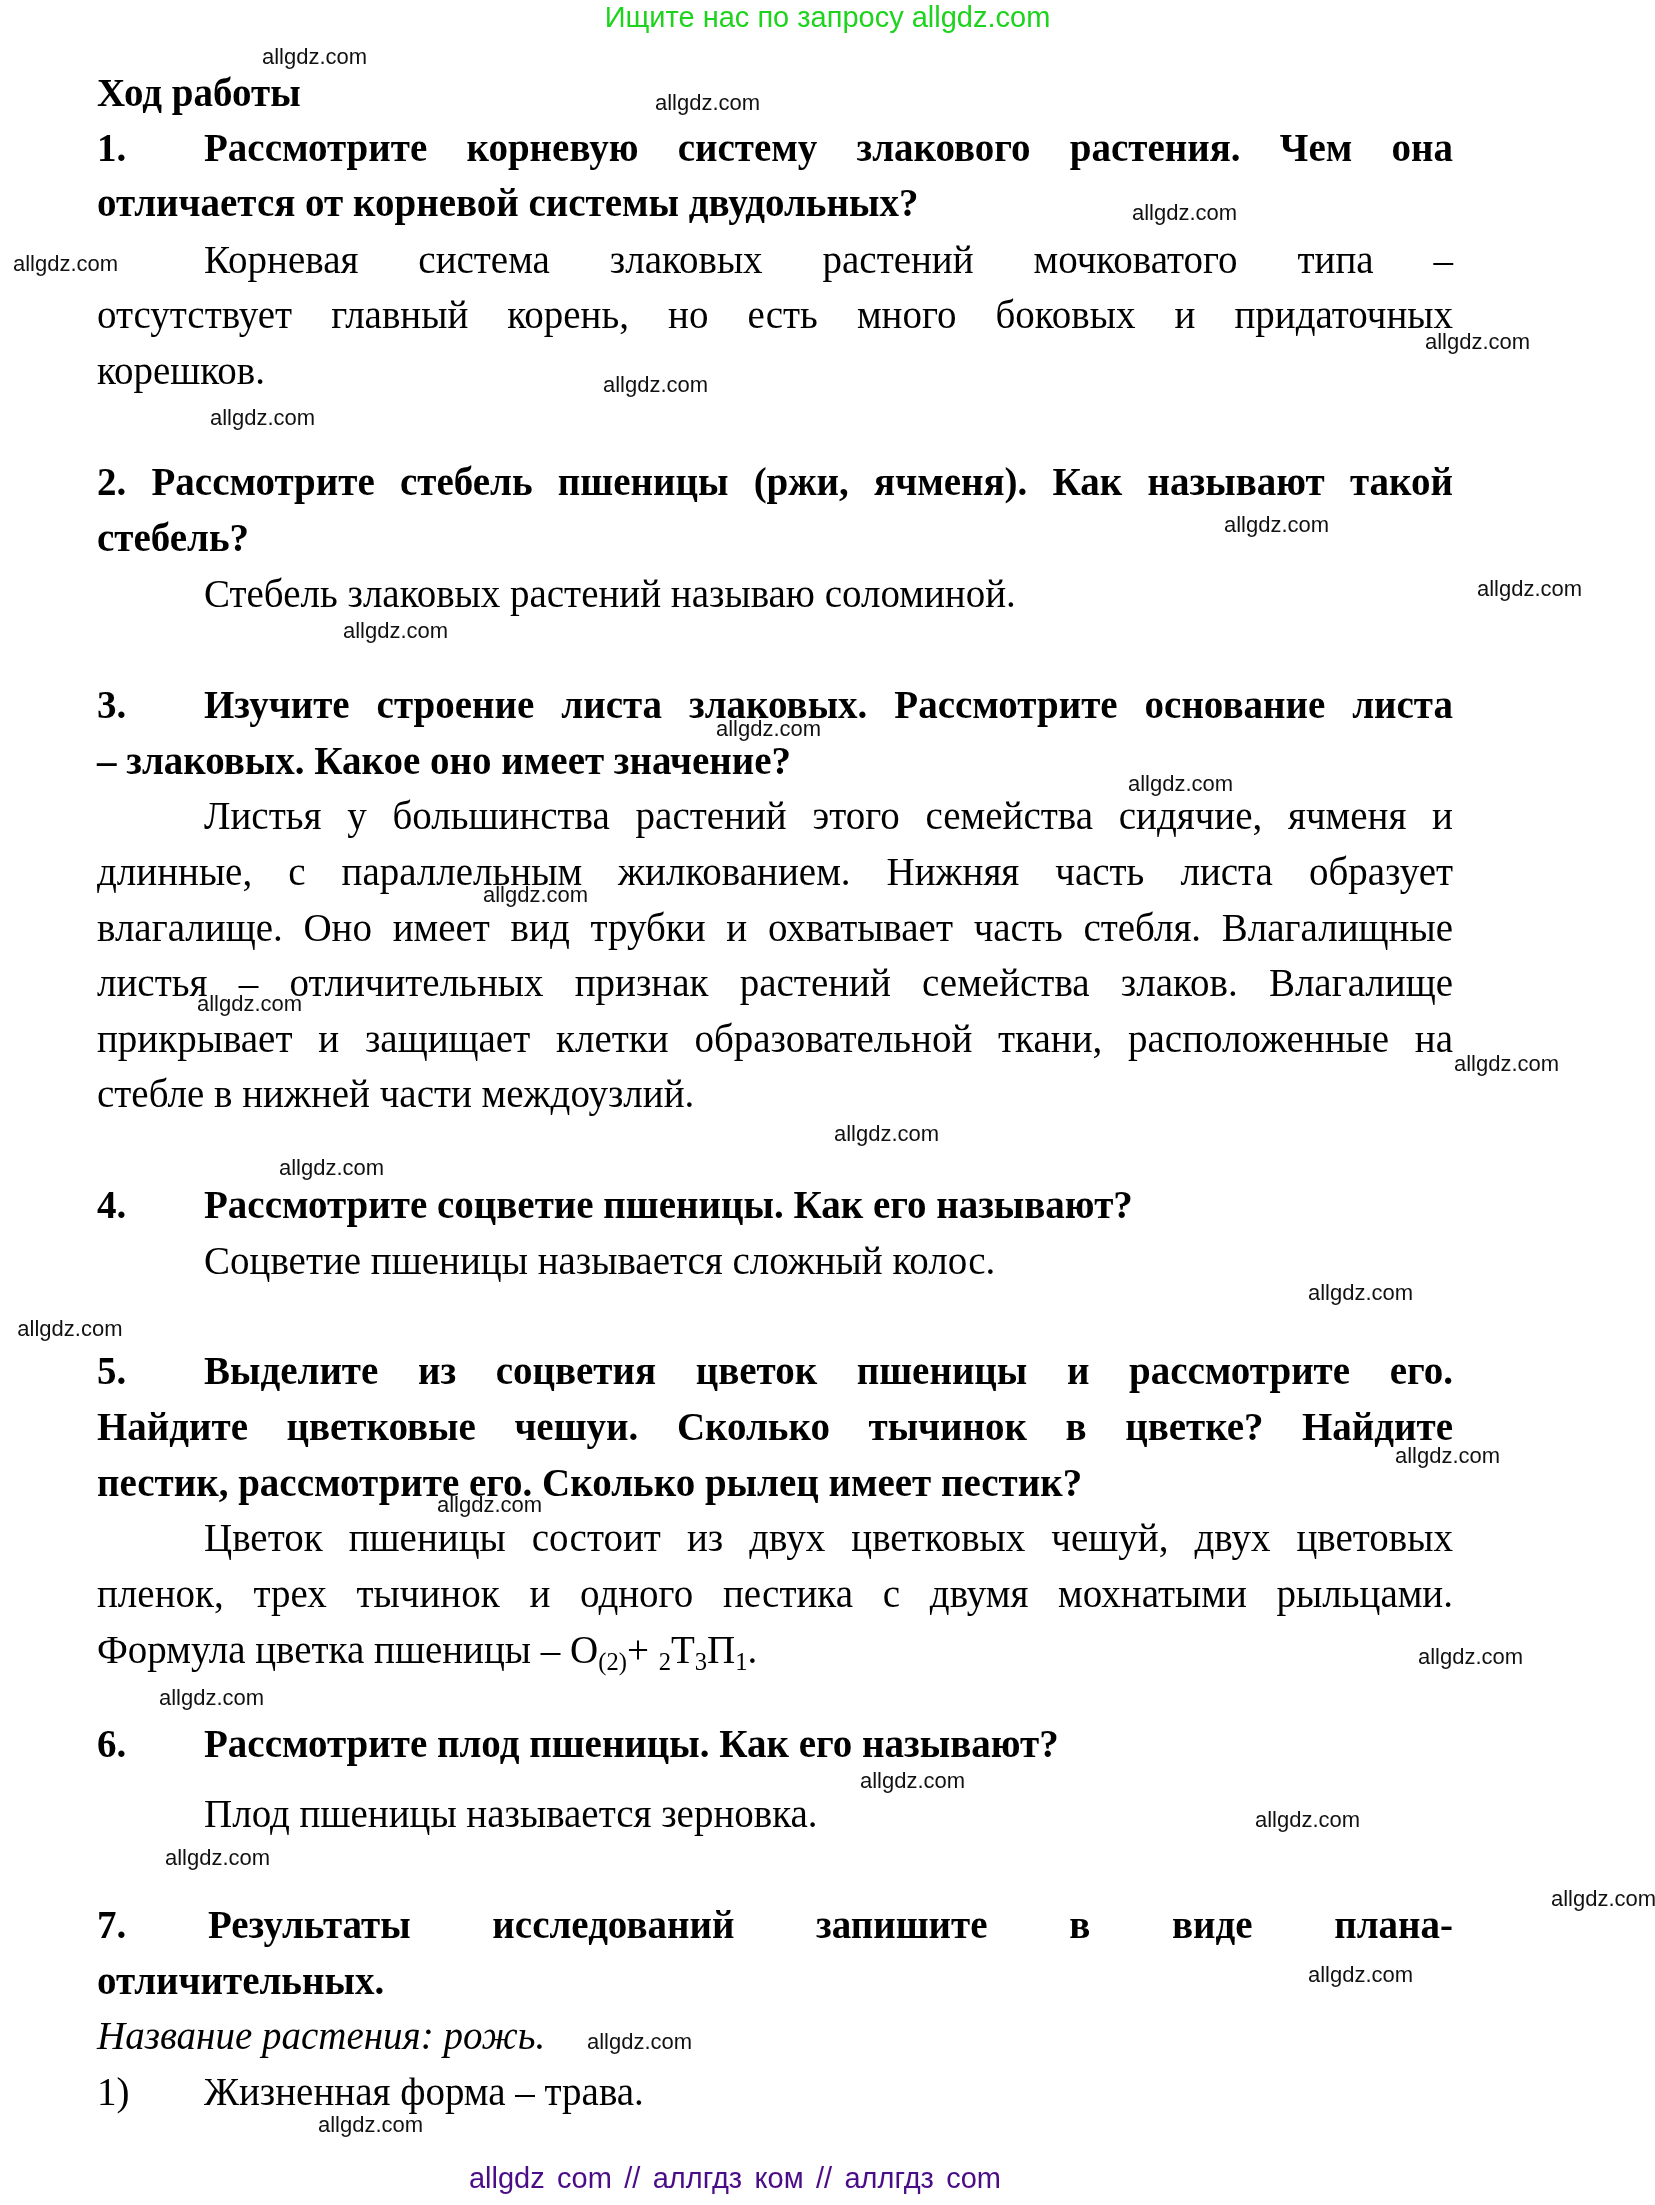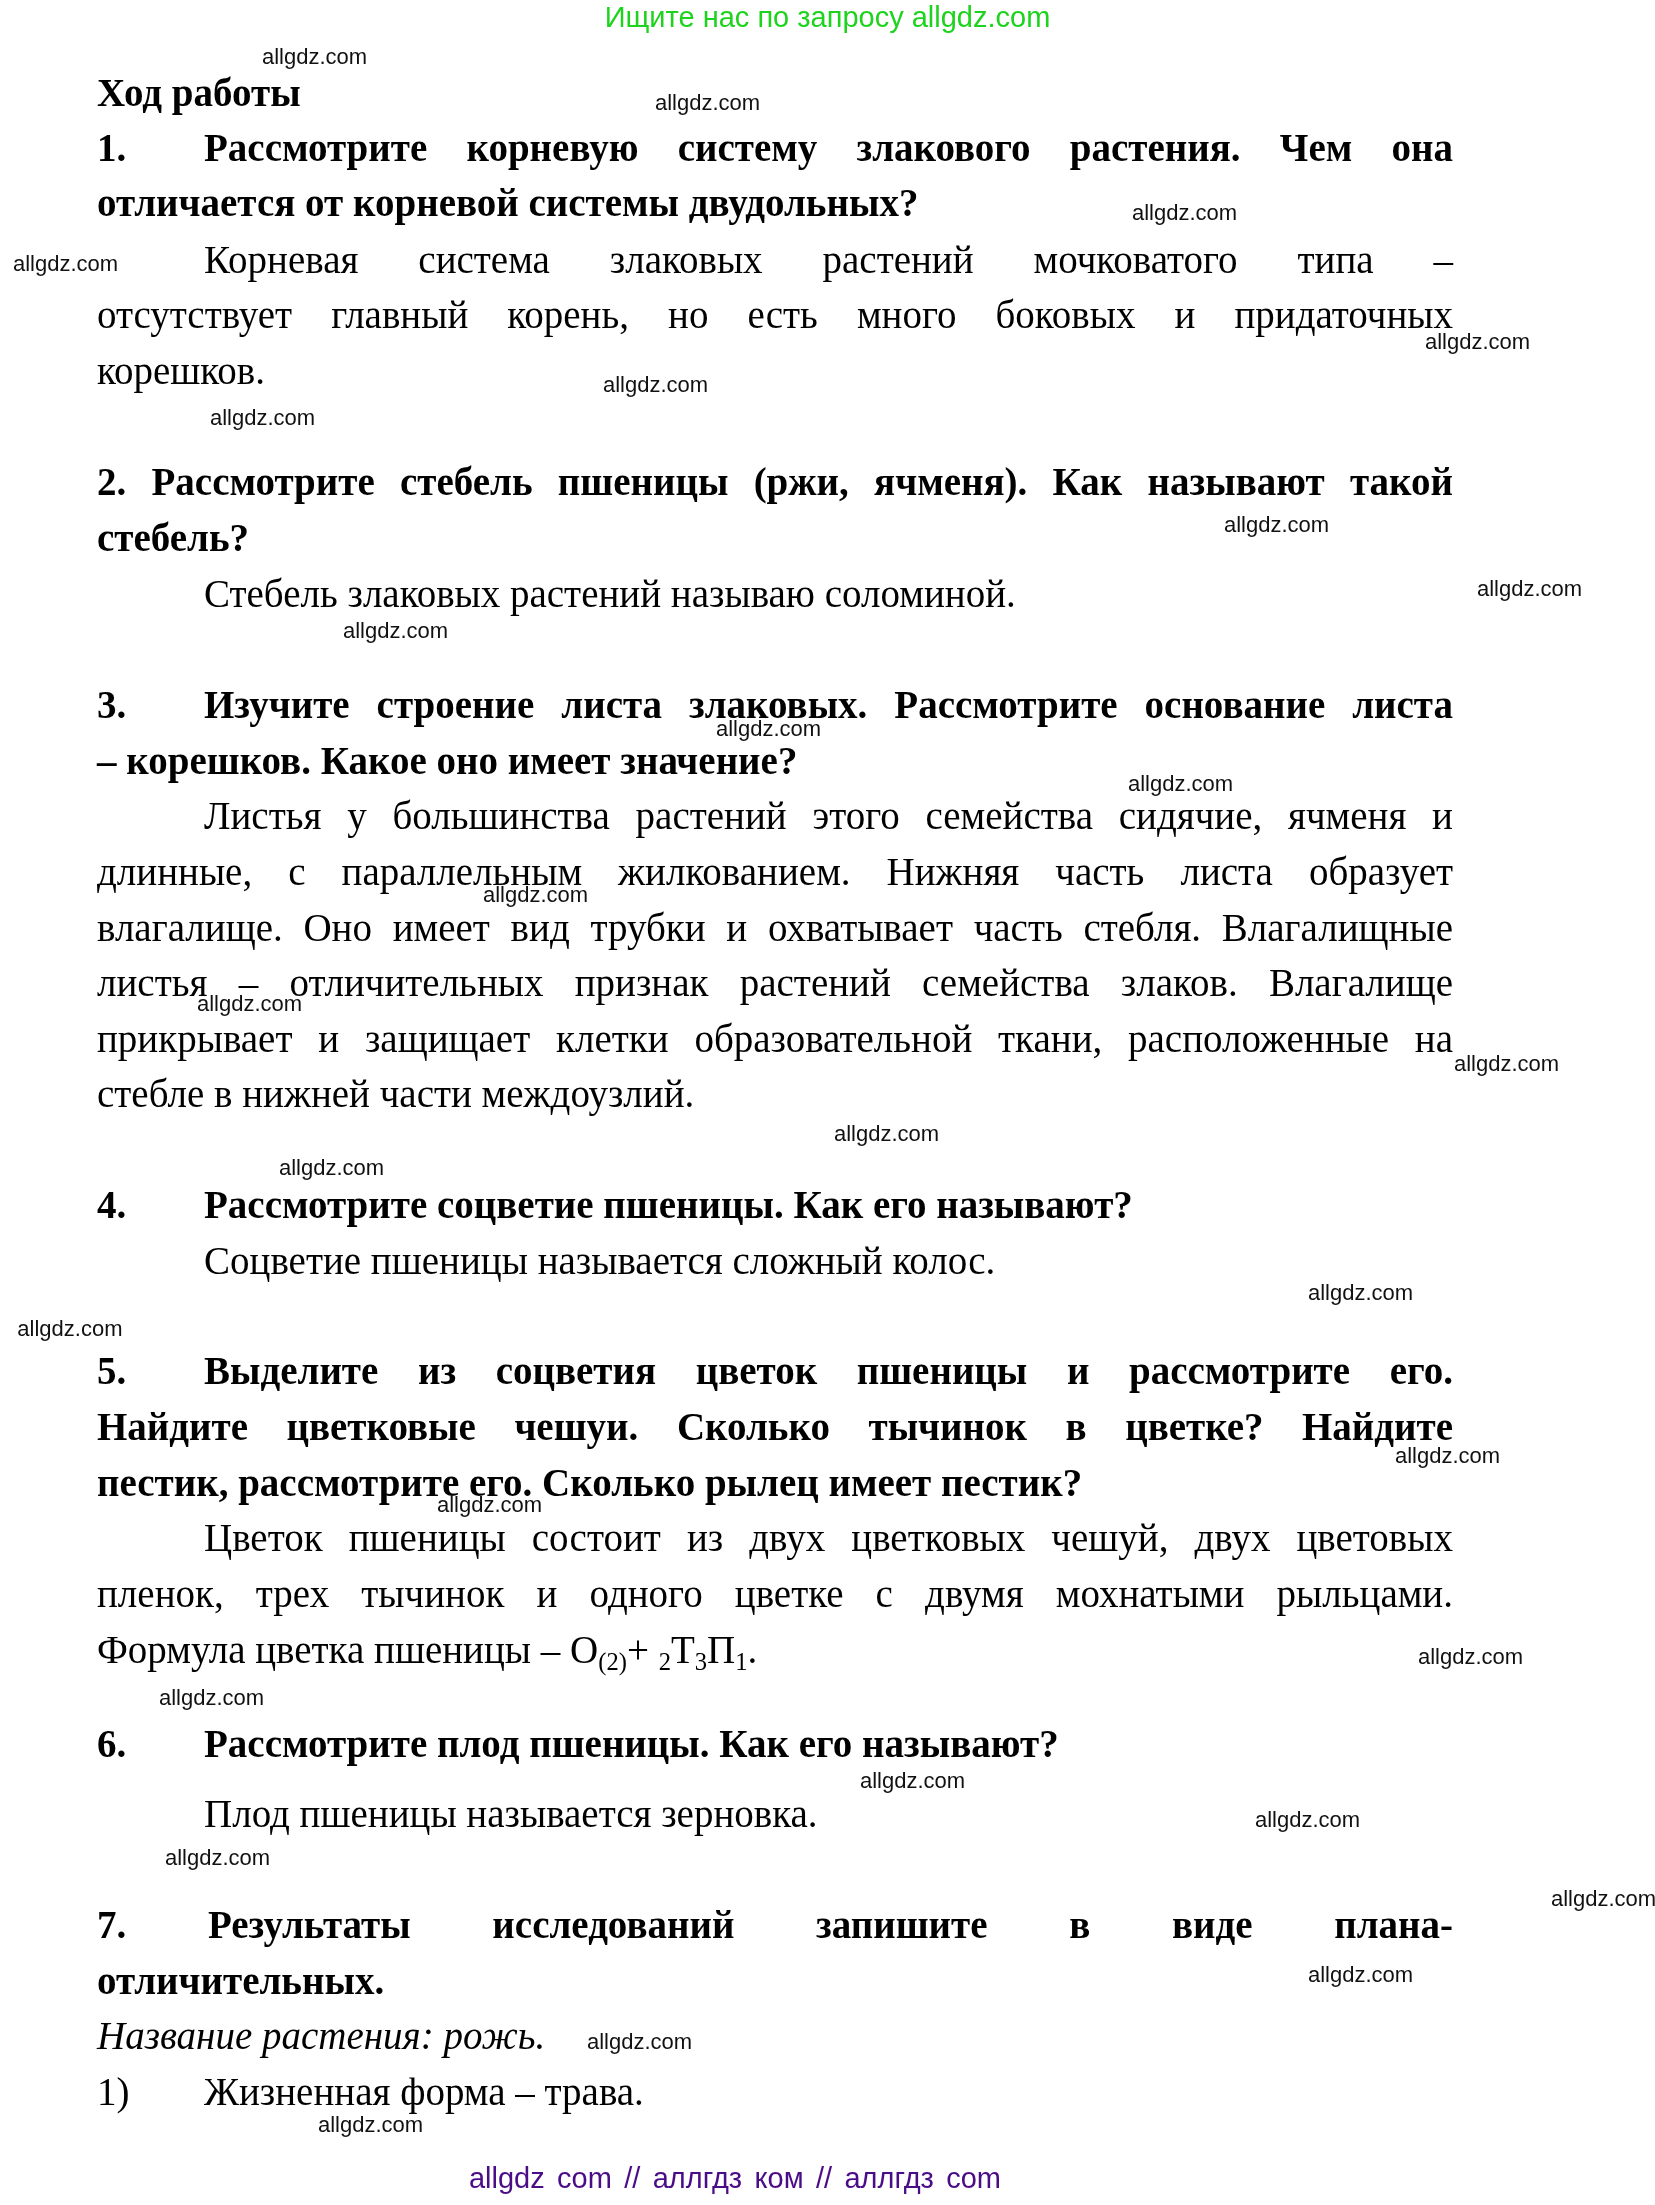--- a/index.html
+++ b/index.html
@@ -43,36 +43,36 @@
   <div class="line bold" style="top:179px;">отличается от корневой системы двудольных?</div>
   <div class="line just indent" style="top:236px;">Корневая система злаковых растений мочковатого типа –</div>
   <div class="line" style="top:347px;">корешков.</div>
   <div class="line just" style="top:291px;">отсутствует главный корень, но есть много боковых и придаточных</div>
 
   <div class="line bold just" style="top:458px;">2. Рассмотрите стебель пшеницы (ржи, ячменя). Как называют такой</div>
   <div class="line indent" style="top:570px;">Стебель злаковых растений называю соломиной.</div>
   <div class="line bold" style="top:514px;">стебель?</div>
 
   <div class="line bold just" style="top:681px;"><span class="num">3.</span><span>Изучите строение листа злаковых. Рассмотрите основание листа</span></div>
-  <div class="line bold" style="top:737px;">– корешков. Какое оно имеет значение?</div>
+  <div class="line bold" style="top:737px;">– злаковых. Какое оно имеет значение?</div>
   <div class="line just indent" style="top:792px;">Листья у большинства растений этого семейства сидячие, ячменя и</div>
   <div class="line just" style="top:848px;">длинные, с параллельным жилкованием. Нижняя часть листа образует</div>
   <div class="line just" style="top:904px;">влагалище. Оно имеет вид трубки и охватывает часть стебля. Влагалищные</div>
   <div class="line just" style="top:959px;">листья – отличительных признак растений семейства злаков. Влагалище</div>
   <div class="line just" style="top:1015px;">прикрывает и защищает клетки образовательной ткани, расположенные на</div>
   <div class="line" style="top:1070px;">стебле в нижней части междоузлий.</div>
 
   <div class="line bold" style="top:1181px;"><span class="num">4.</span><span>Рассмотрите соцветие пшеницы. Как его называют?</span></div>
   <div class="line indent" style="top:1237px;">Соцветие пшеницы называется сложный колос.</div>
 
   <div class="line bold just" style="top:1347px;"><span class="num">5.</span><span>Выделите из соцветия цветок пшеницы и рассмотрите его.</span></div>
   <div class="line bold just" style="top:1403px;">Найдите цветковые чешуи. Сколько тычинок в цветке? Найдите</div>
   <div class="line bold" style="top:1459px;">пестик, рассмотрите его. Сколько рылец имеет пестик?</div>
   <div class="line just indent" style="top:1514px;">Цветок пшеницы состоит из двух цветковых чешуй, двух цветовых</div>
-  <div class="line just" style="top:1570px;">пленок, трех тычинок и одного цветке с двумя мохнатыми рыльцами.</div>
+  <div class="line just" style="top:1570px;">пленок, трех тычинок и одного пестика с двумя мохнатыми рыльцами.</div>
   <div class="line" style="top:1626px;"><span>Формула цветка пшеницы – О</span><sub>(2)</sub><span>+ </span><sub>2</sub><span>Т</span><sub>3</sub><span>П</span><sub>1</sub><span>.</span></div>
 
   <div class="line bold" style="top:1720px;"><span class="num">6.</span><span>Рассмотрите плод пшеницы. Как его называют?</span></div>
   <div class="line indent" style="top:1790px;">Плод пшеницы называется зерновка.</div>
 
   <div class="line bold" style="top:1901px; display:flex; justify-content:space-between;">
     <span>7.</span>
     <span>Результаты</span>
     <span>исследований</span>
     <span>запишите</span>

